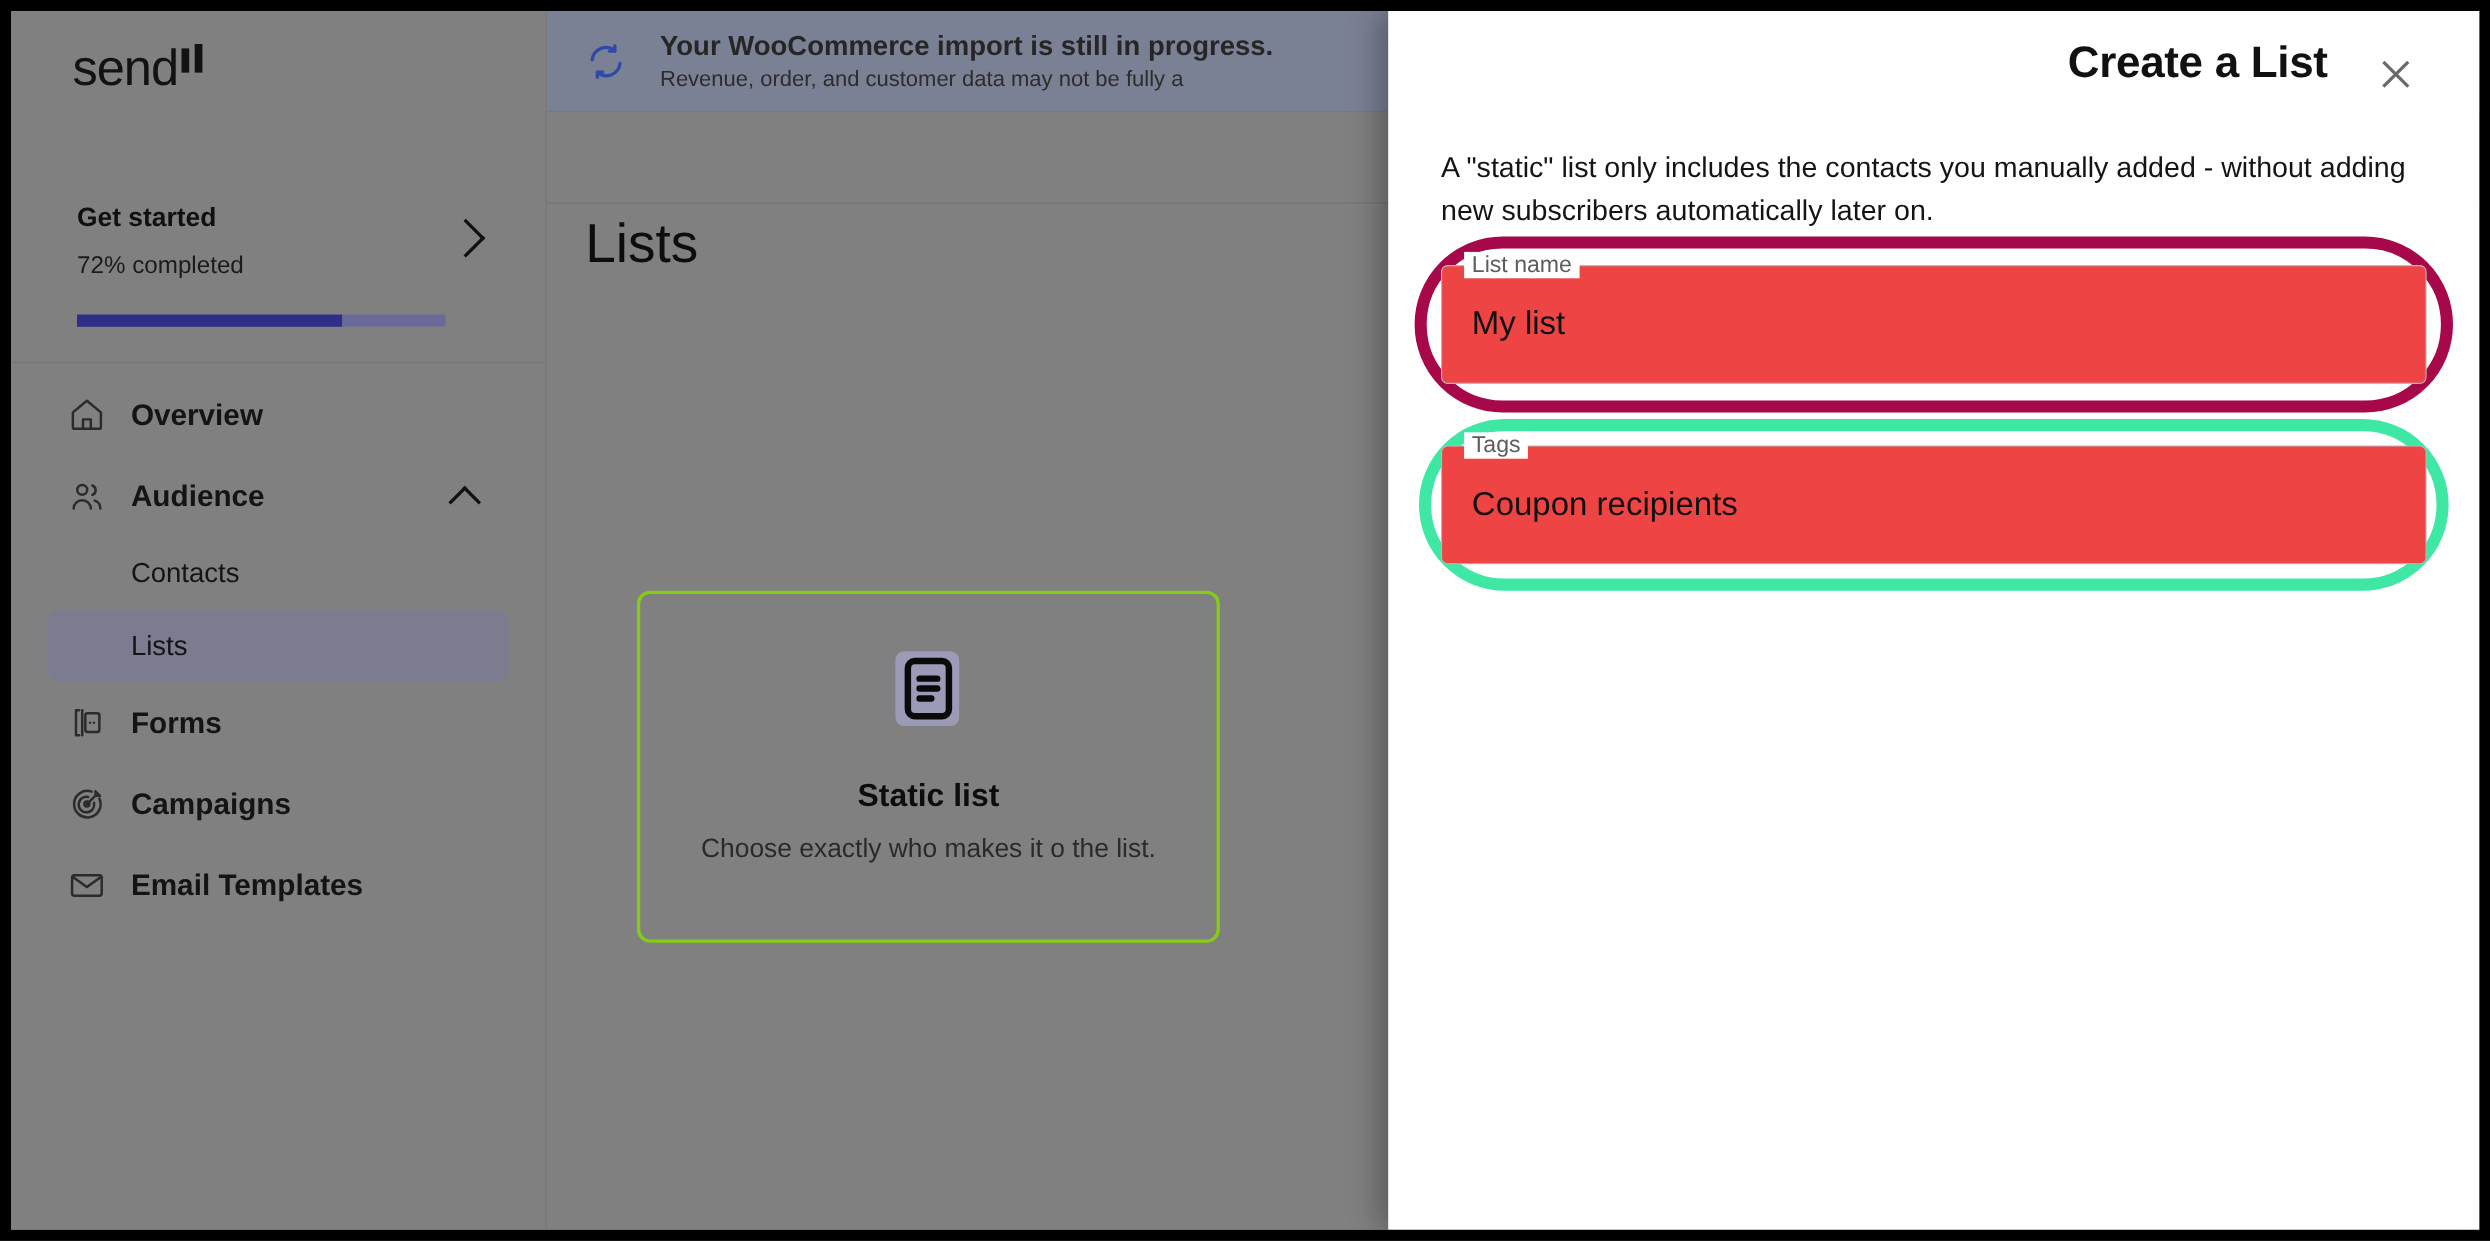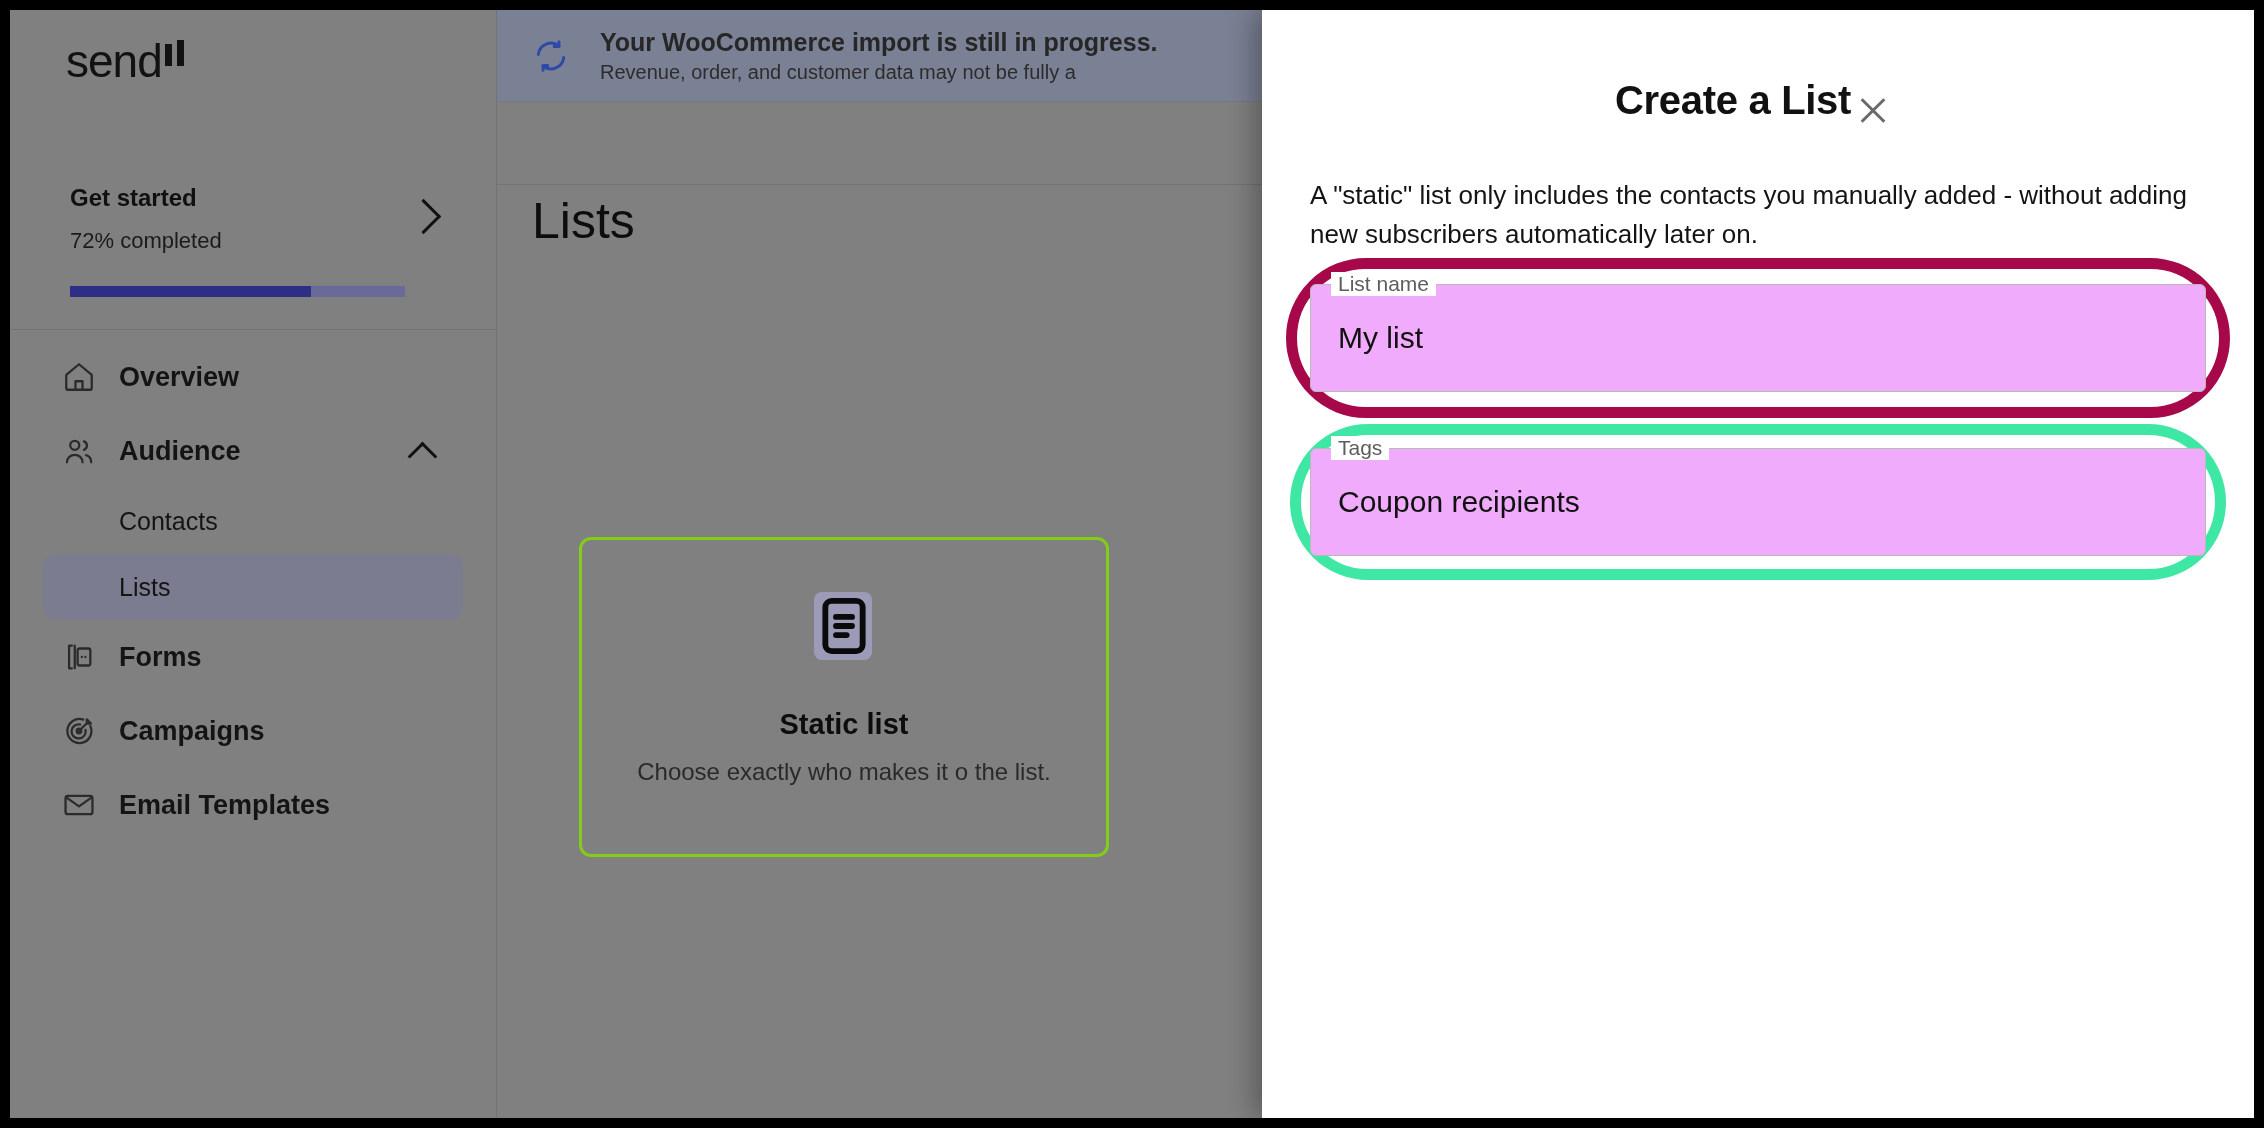--- a/index.html
+++ b/index.html
@@ -151,22 +151,23 @@
 
   
   .panel{
     position:absolute;right:0;top:0;bottom:0;width:992px;
     background:#fff;
     box-shadow:-8px 0 26px rgba(0,0,0,.30);
     box-sizing:border-box;
     padding:0 48px;
   }
   .panel-head{
-    display:flex;align-items:flex-start;justify-content:center;
-    padding-top:68px;
+    display:flex;align-items:flex-start;justify-content:flex-end;
+    padding-top:25px;
+    gap:40px;
   }
   .panel-title{font-size:40px;font-weight:700;color:#111;letter-spacing:-.3px;}
   .panel-close{
     width:44px;height:44px;position:relative;cursor:pointer;
     margin-top:10px;margin-right:6px;
   }
   .panel-close:before,.panel-close:after{
     content:"";position:absolute;left:6px;top:21px;width:32px;height:3px;
     background:#6a6a6a;
   }
@@ -175,21 +176,21 @@
 
   .panel-desc{
     margin-top:44px;font-size:26px;color:#141414;line-height:1.5;
     max-width:920px;
   }
 
   
   .field-wrap{position:relative;margin-top:30px;}
   .field{
     position:relative;border:1px solid #b9b9b9;border-radius:6px;
-    height:108px;box-sizing:border-box;background:#f0abfc;
+    height:108px;box-sizing:border-box;background:#ef4444;
   }
   .field-legend{
     position:absolute;left:20px;top:-13px;background:#fff;
     padding:0 7px;font-size:21px;color:#5d5d5d;
   }
   .field-value{
     position:absolute;left:27px;top:50%;transform:translateY(-50%);
     font-size:30px;color:#111;
   }
 

